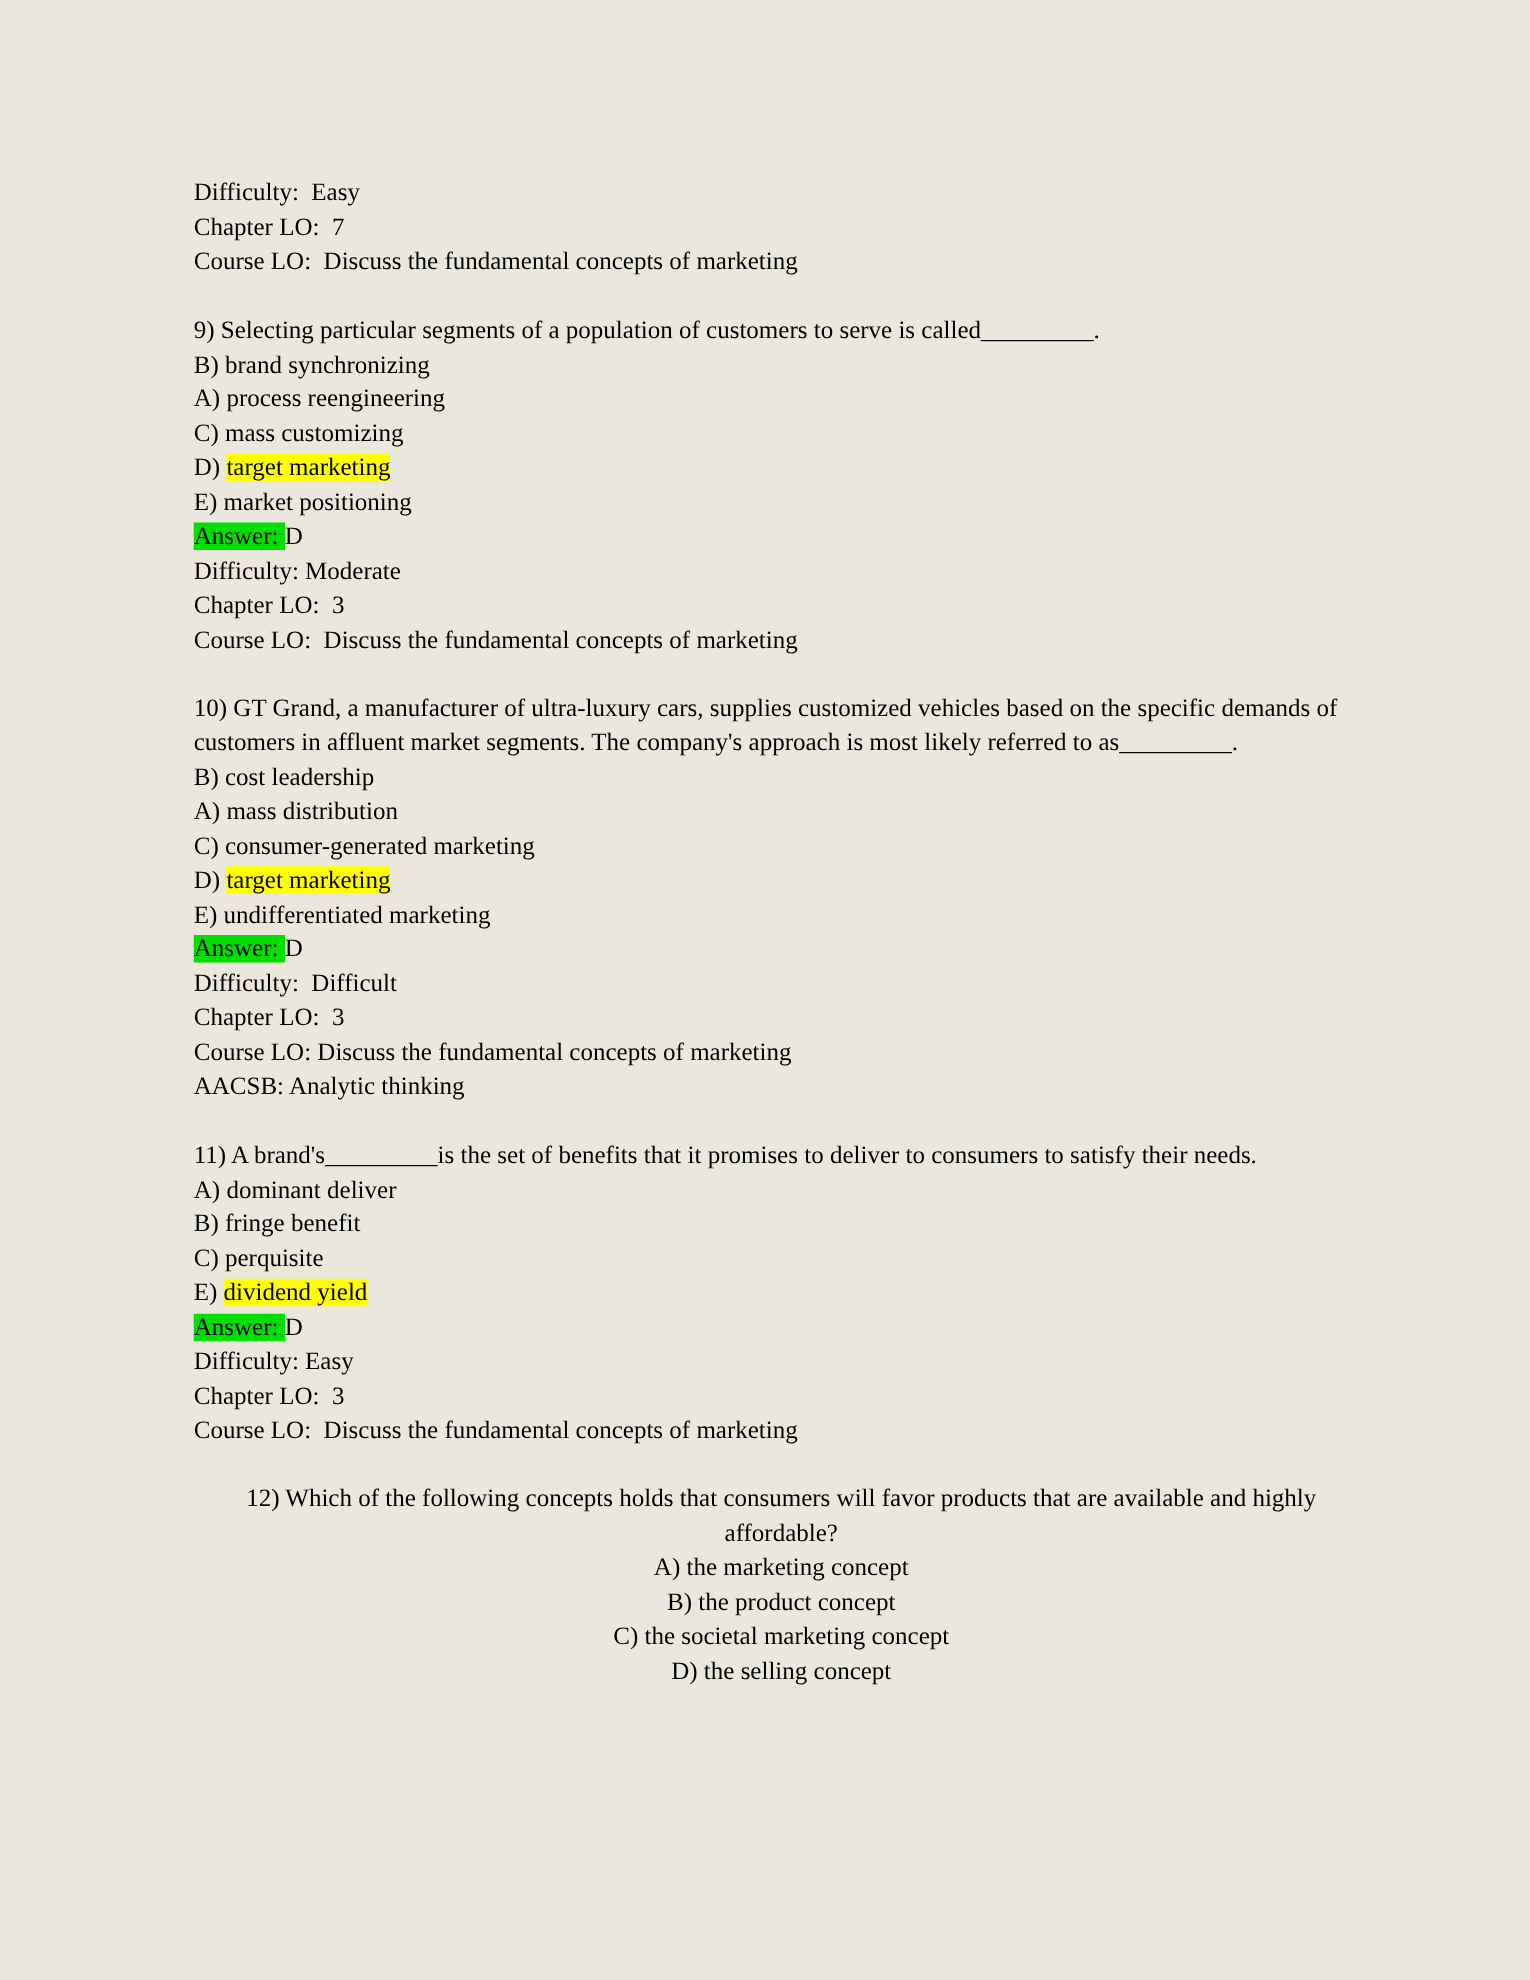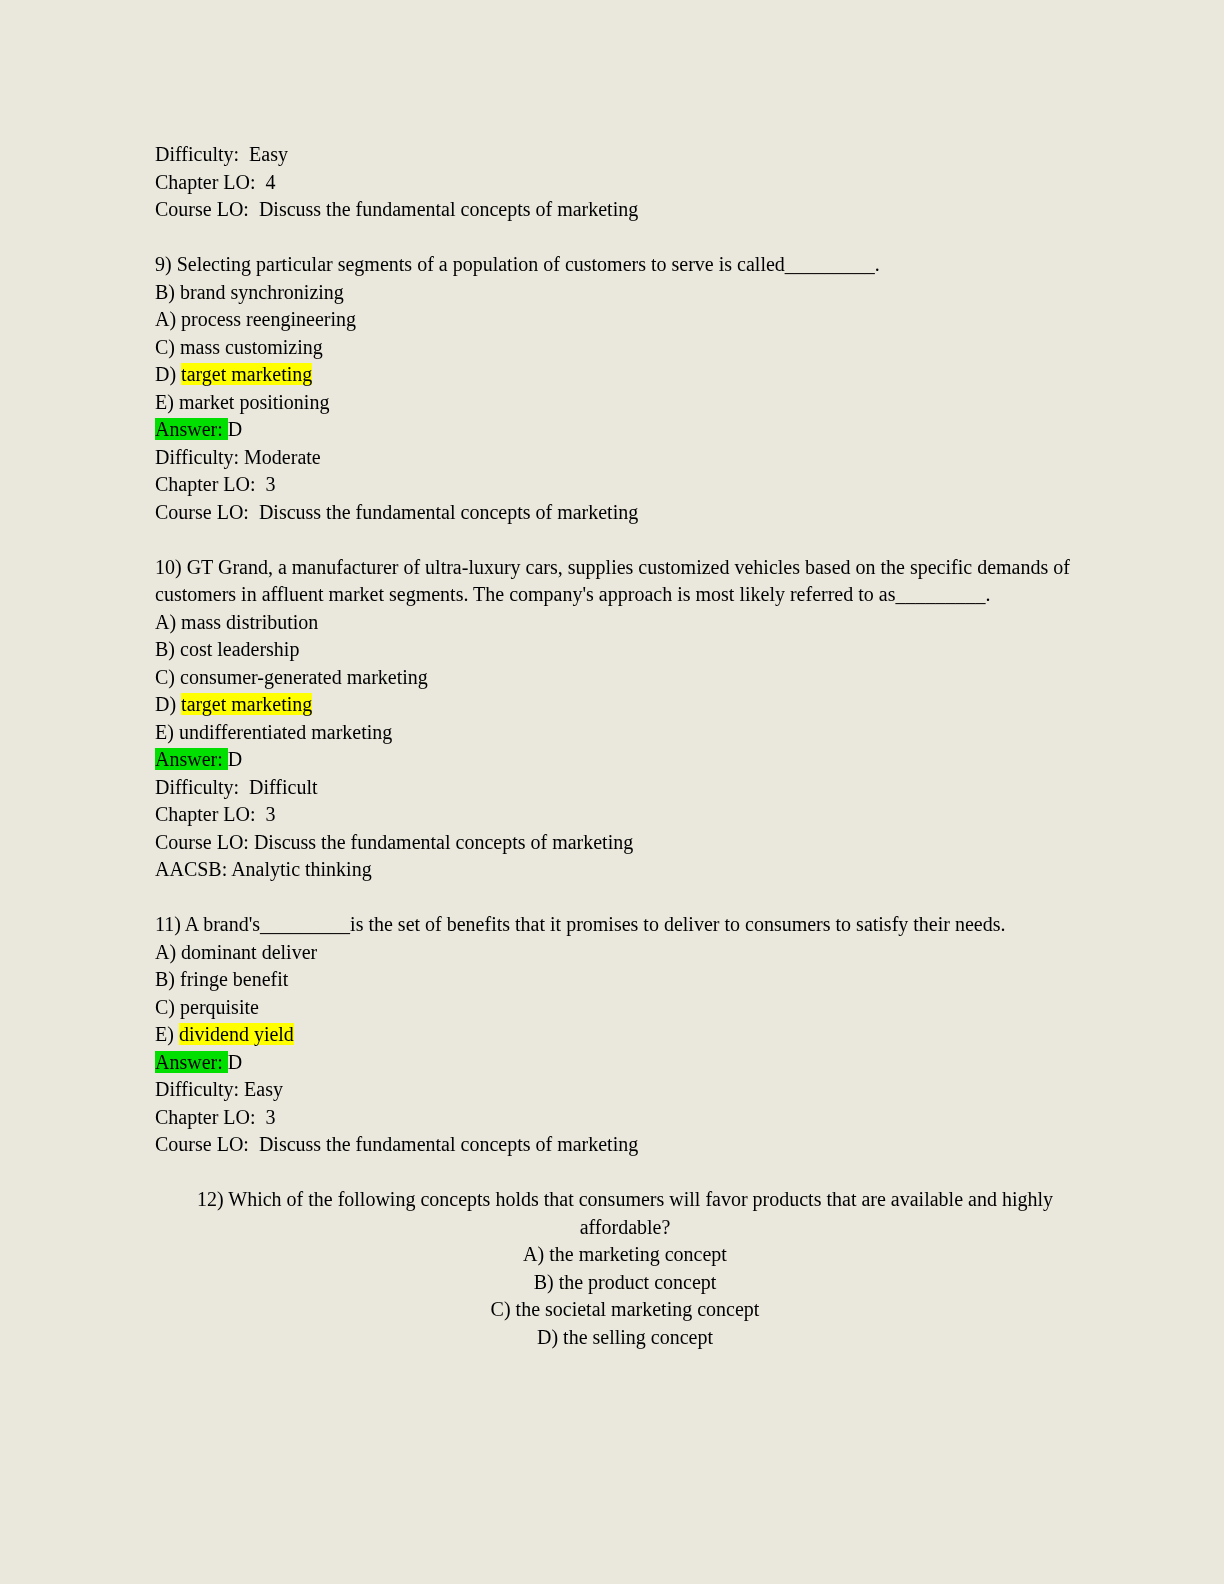--- a/index.html
+++ b/index.html
@@ -38,39 +38,39 @@
   .hl-yellow { background: var(--hl-yellow); }
   .hl-green { background: var(--hl-green); }
 </style>
 </head>
 <body>
 
 <div class="page">
   <div class="content">
       <div class="block">
         <div class="line"><span>Difficulty:  Easy</span></div>
-        <div class="line"><span>Chapter LO:  4</span></div>
+        <div class="line"><span>Chapter LO:  7</span></div>
         <div class="line"><span>Course LO:  Discuss the fundamental concepts of marketing</span></div>
       </div>
       <div class="block">
         <div class="line"><span>9) Selecting particular segments of a population of customers to serve is called_________.</span></div>
         <div class="line"><span>B) brand synchronizing</span></div>
         <div class="line"><span>A) process reengineering</span></div>
         <div class="line"><span>C) mass customizing</span></div>
         <div class="line"><span>D) </span><span class="hl-yellow">target marketing</span></div>
         <div class="line"><span>E) market positioning</span></div>
         <div class="line"><span class="hl-green">Answer: </span><span>D</span></div>
         <div class="line"><span>Difficulty: Moderate</span></div>
         <div class="line"><span>Chapter LO:  3</span></div>
         <div class="line"><span>Course LO:  Discuss the fundamental concepts of marketing</span></div>
       </div>
       <div class="block">
         <div class="line"><span>10) GT Grand, a manufacturer of ultra-luxury cars, supplies customized vehicles based on the specific demands of customers in affluent market segments. The company's approach is most likely referred to as_________.</span></div>
+        <div class="line"><span>B) cost leadership</span></div>
         <div class="line"><span>A) mass distribution</span></div>
-        <div class="line"><span>B) cost leadership</span></div>
         <div class="line"><span>C) consumer-generated marketing</span></div>
         <div class="line"><span>D) </span><span class="hl-yellow">target marketing</span></div>
         <div class="line"><span>E) undifferentiated marketing</span></div>
         <div class="line"><span class="hl-green">Answer: </span><span>D</span></div>
         <div class="line"><span>Difficulty:  Difficult</span></div>
         <div class="line"><span>Chapter LO:  3</span></div>
         <div class="line"><span>Course LO: Discuss the fundamental concepts of marketing</span></div>
         <div class="line"><span>AACSB: Analytic thinking</span></div>
       </div>
       <div class="block">

